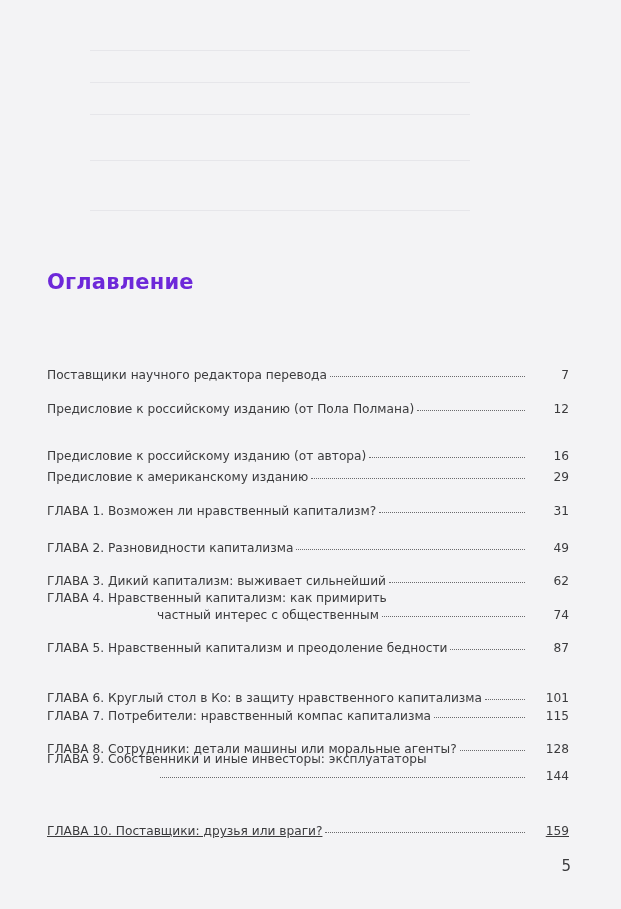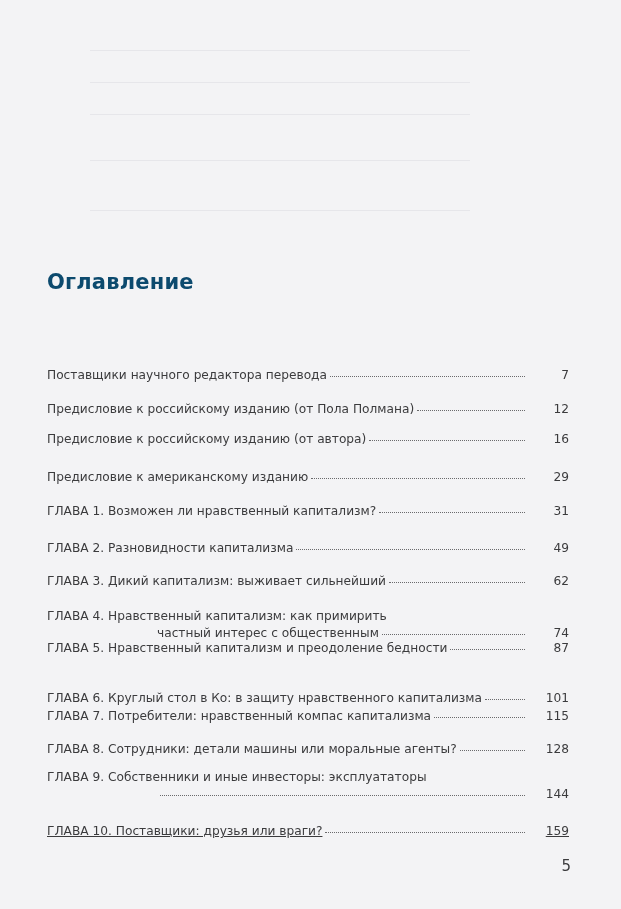--- a/index.html
+++ b/index.html
@@ -25,21 +25,21 @@
     position: absolute;
     height: 1px;
     background: #e6e6ea;
   }
   .title {
     position: absolute;
     left: 47px;
     top: 270px;
     font-size: 21px;
     font-weight: bold;
-    color: #0c4a6e;
+    color: #6d28d9;
     letter-spacing: 0.2px;
   }
   .toc {
     position: absolute;
     left: 47px;
     top: 360px;
     width: 522px;
   }
   .entry {
     position: absolute;
@@ -65,21 +65,20 @@
     position: relative;
     top: -2px;
   }
   .entry .page {
     flex: 0 0 auto;
     width: 40px;
     text-align: right;
   }
   .entry .first-line {
     white-space: nowrap;
-    margin-top: 18px;
   }
   .entry .indent {
     padding-left: 110px;
   }
   .page-number {
     position: absolute;
     right: 50px;
     top: 857px;
     font-size: 15px;
     color: #3b3b3d;
@@ -109,21 +108,21 @@
   </div>
 
   <div class="entry" style="top:41px;">
     <div class="row">
       <span class="label">Предисловие к российскому изданию  (от Пола Полмана)</span>
       <span class="dots"></span>
       <span class="page">12</span>
     </div>
   </div>
 
-  <div class="entry" style="top:71px;">
+  <div class="entry" style="top:88px;">
     <div class="row">
       <span class="label">Предисловие к российскому изданию  (от автора)</span>
       <span class="dots"></span>
       <span class="page">16</span>
     </div>
   </div>
 
   <div class="entry" style="top:109px;">
     <div class="row">
       <span class="label">Предисловие к американскому изданию</span>

